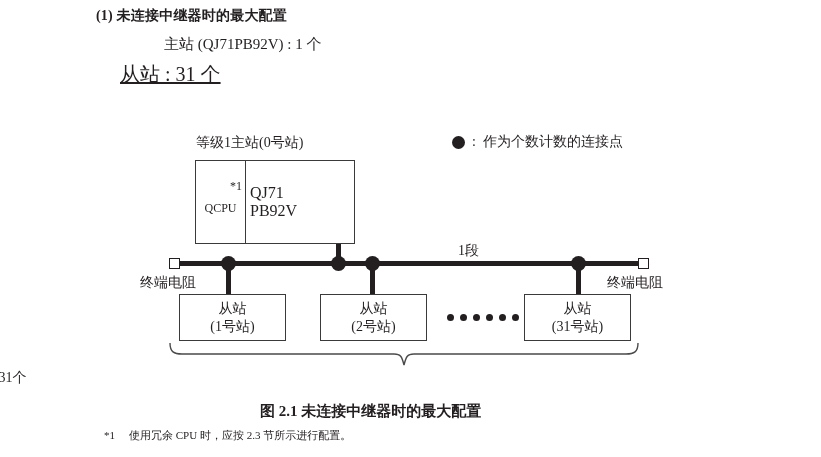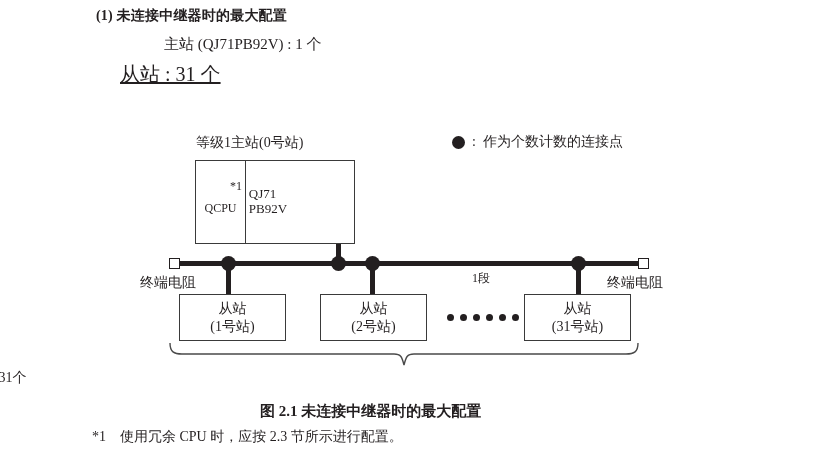--- a/index.html
+++ b/index.html
@@ -89,22 +89,22 @@
     font-size: 12px;
   }
   #master-cell-cpu .cpu-label { position: relative; top: 3px; margin-top: 8px; }
   #master-footnote-mark {
     position: absolute;
     right: 3px; top: 19px;
     font-size: 12px;
   }
   #master-cell-module {
     width: 40px;
-    font-size: 13px;
-    justify-content: center;
+    font-size: 16px;
+    justify-content: flex-start;
     padding-left: 4px;
     text-align: left;
   }
 
   
   #bus-line {
     left: 176px; top: 261px;
     width: 466px; height: 5px;
     background: #231f20;
   }
@@ -119,22 +119,22 @@
   #term-res-right { left: 638px; }
   #term-label-left {
     left: 140px; top: 274px;
     font-size: 14px; white-space: nowrap;
   }
   #term-label-right {
     left: 607px; top: 274px;
     font-size: 14px; white-space: nowrap;
   }
   #segment-label {
-    left: 472px; top: 242px;
-    font-size: 12px; white-space: nowrap; margin-top: 28px;
+    left: 458px; top: 242px;
+    font-size: 14px; white-space: nowrap;
   }
 
   .node-dot {
     width: 15px; height: 15px;
     border-radius: 50%;
     background: #231f20;
     top: 256px;
   }
   #node-dot-1  { left: 221px; }
   #node-dot-2  { left: 331px; }
@@ -192,22 +192,22 @@
   
   #figure-caption {
     left: 0; top: 402px;
     width: 821px;
     text-align: center;
     font-size: 15px;
     font-weight: bold;
   }
   #figure-caption span { position: relative; left: -40px; }
   #footnote {
-    left: 92px; top: 428px;
-    font-size: 14px;
+    left: 104px; top: 428px;
+    font-size: 11px;
     white-space: nowrap;
     text-align: center;
   }
   #footnote-mark { margin-right: 14px; }
 </style>
 </head>
 <body>
 
 <div class="abs" id="heading-title">(1) 未连接中继器时的最大配置</div>
 <div class="abs" id="heading-line-master">主站 (QJ71PB92V) : 1 个</div>

